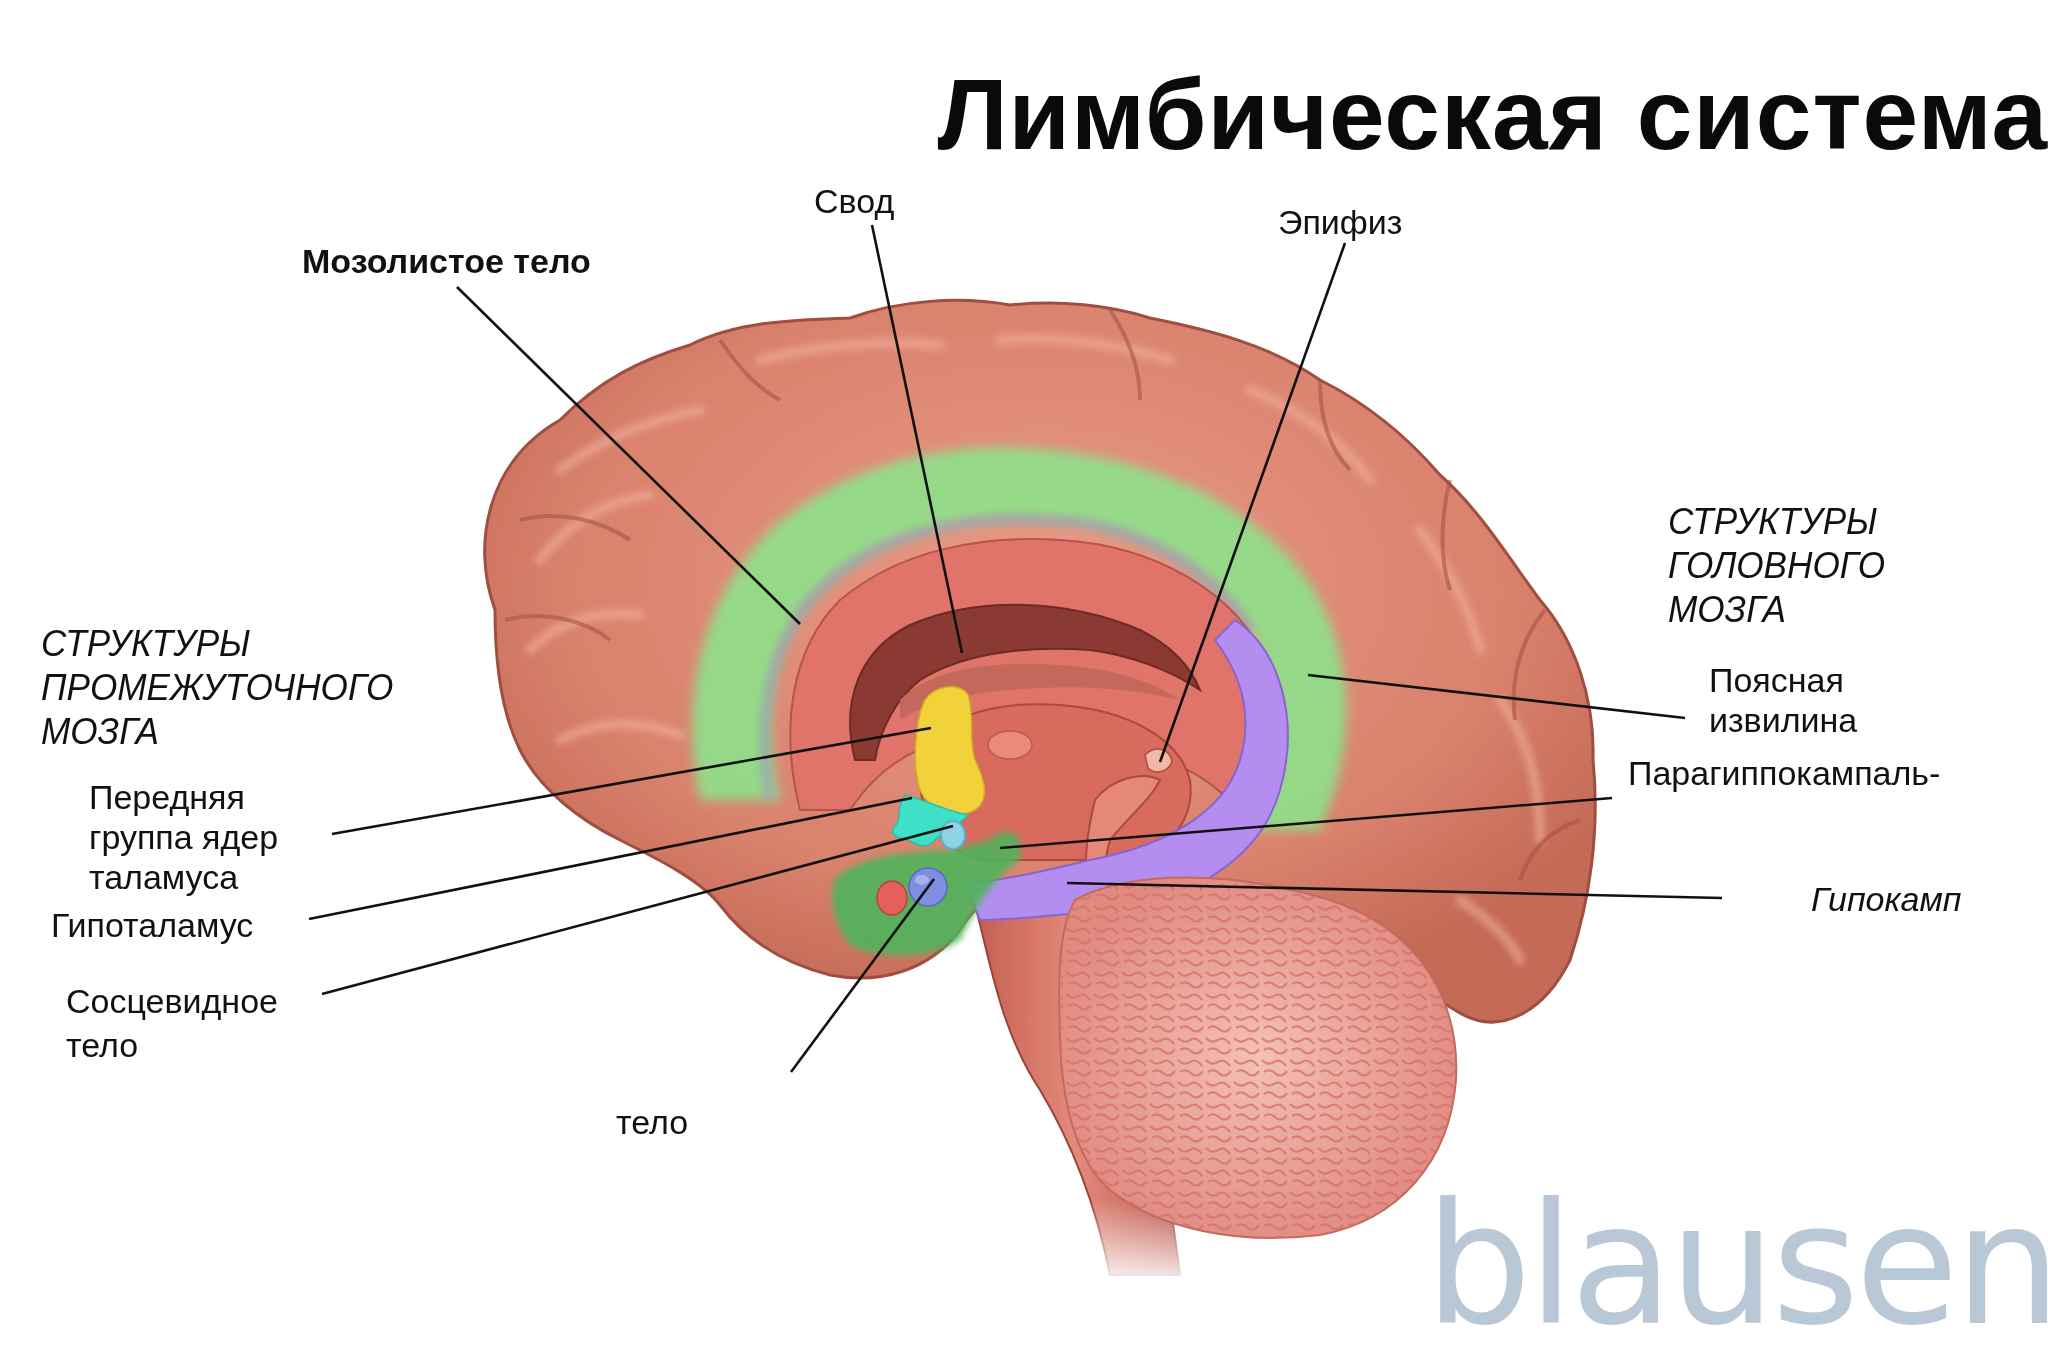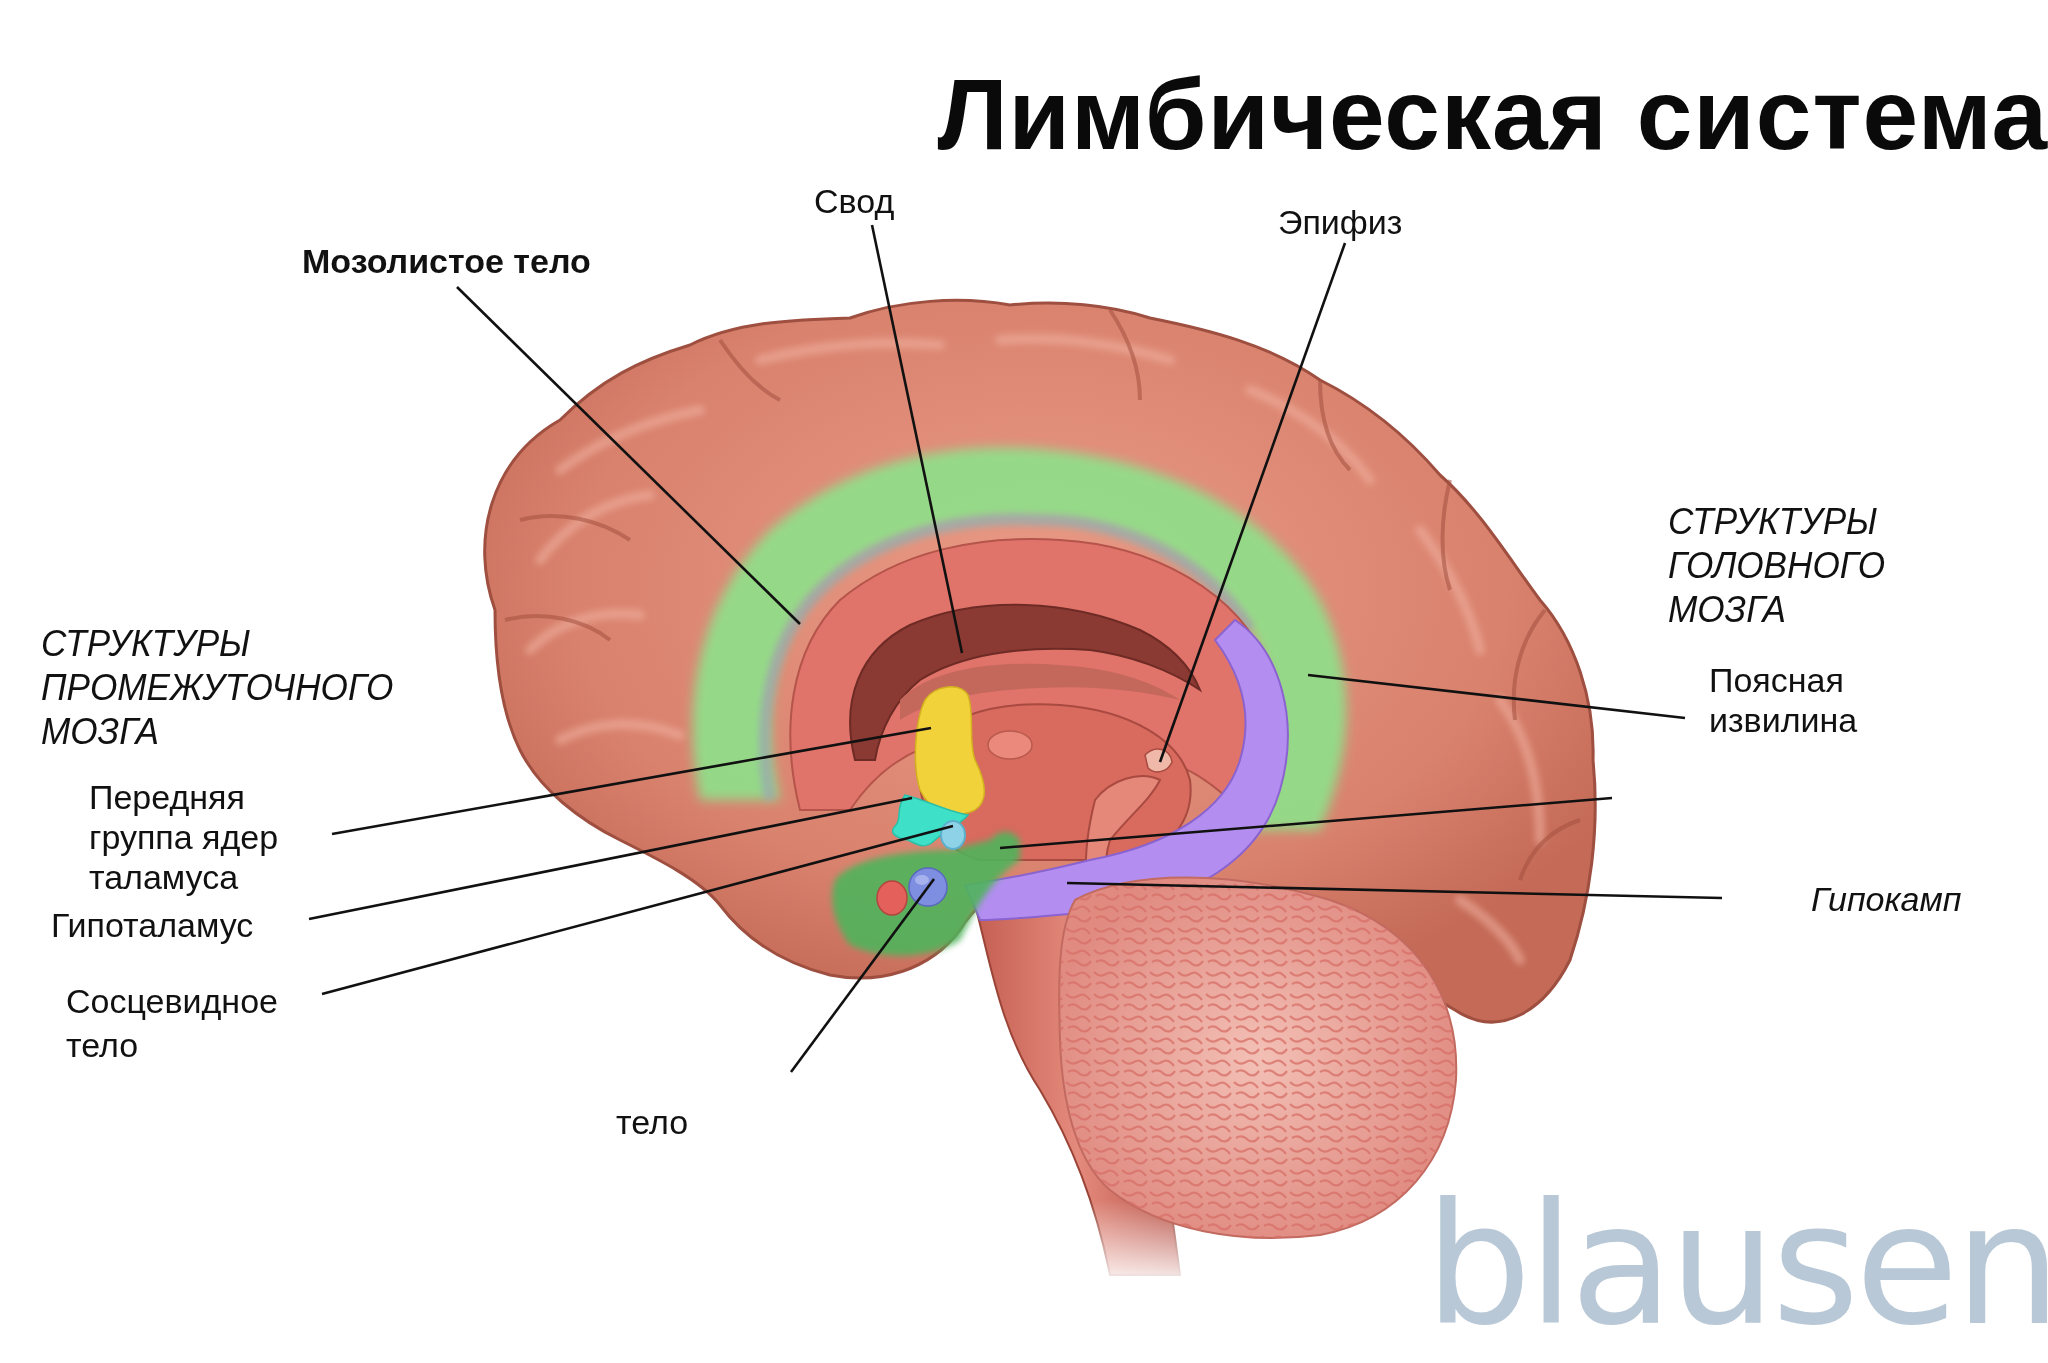--- a/index.html
+++ b/index.html
@@ -161,16 +161,17 @@
 </div>
 <div class="lbl" style="left:616px; top:1100px; line-height:44px;">
   <div>тело</div>
 </div>
 
 <div class="lbl" style="left:1709px; top:660px;">
   <div>Поясная</div>
   <div>извилина</div>
 </div>
 <div class="lbl" style="left:1628px; top:753px;">
+  <div>Парагиппокампаль-</div>
 </div>
 <div class="lbl" style="left:1811px; top:879px;font-style:italic;">Гипокамп</div>
 
 <div class="logo">blausen</div>
 
 </body></html>

